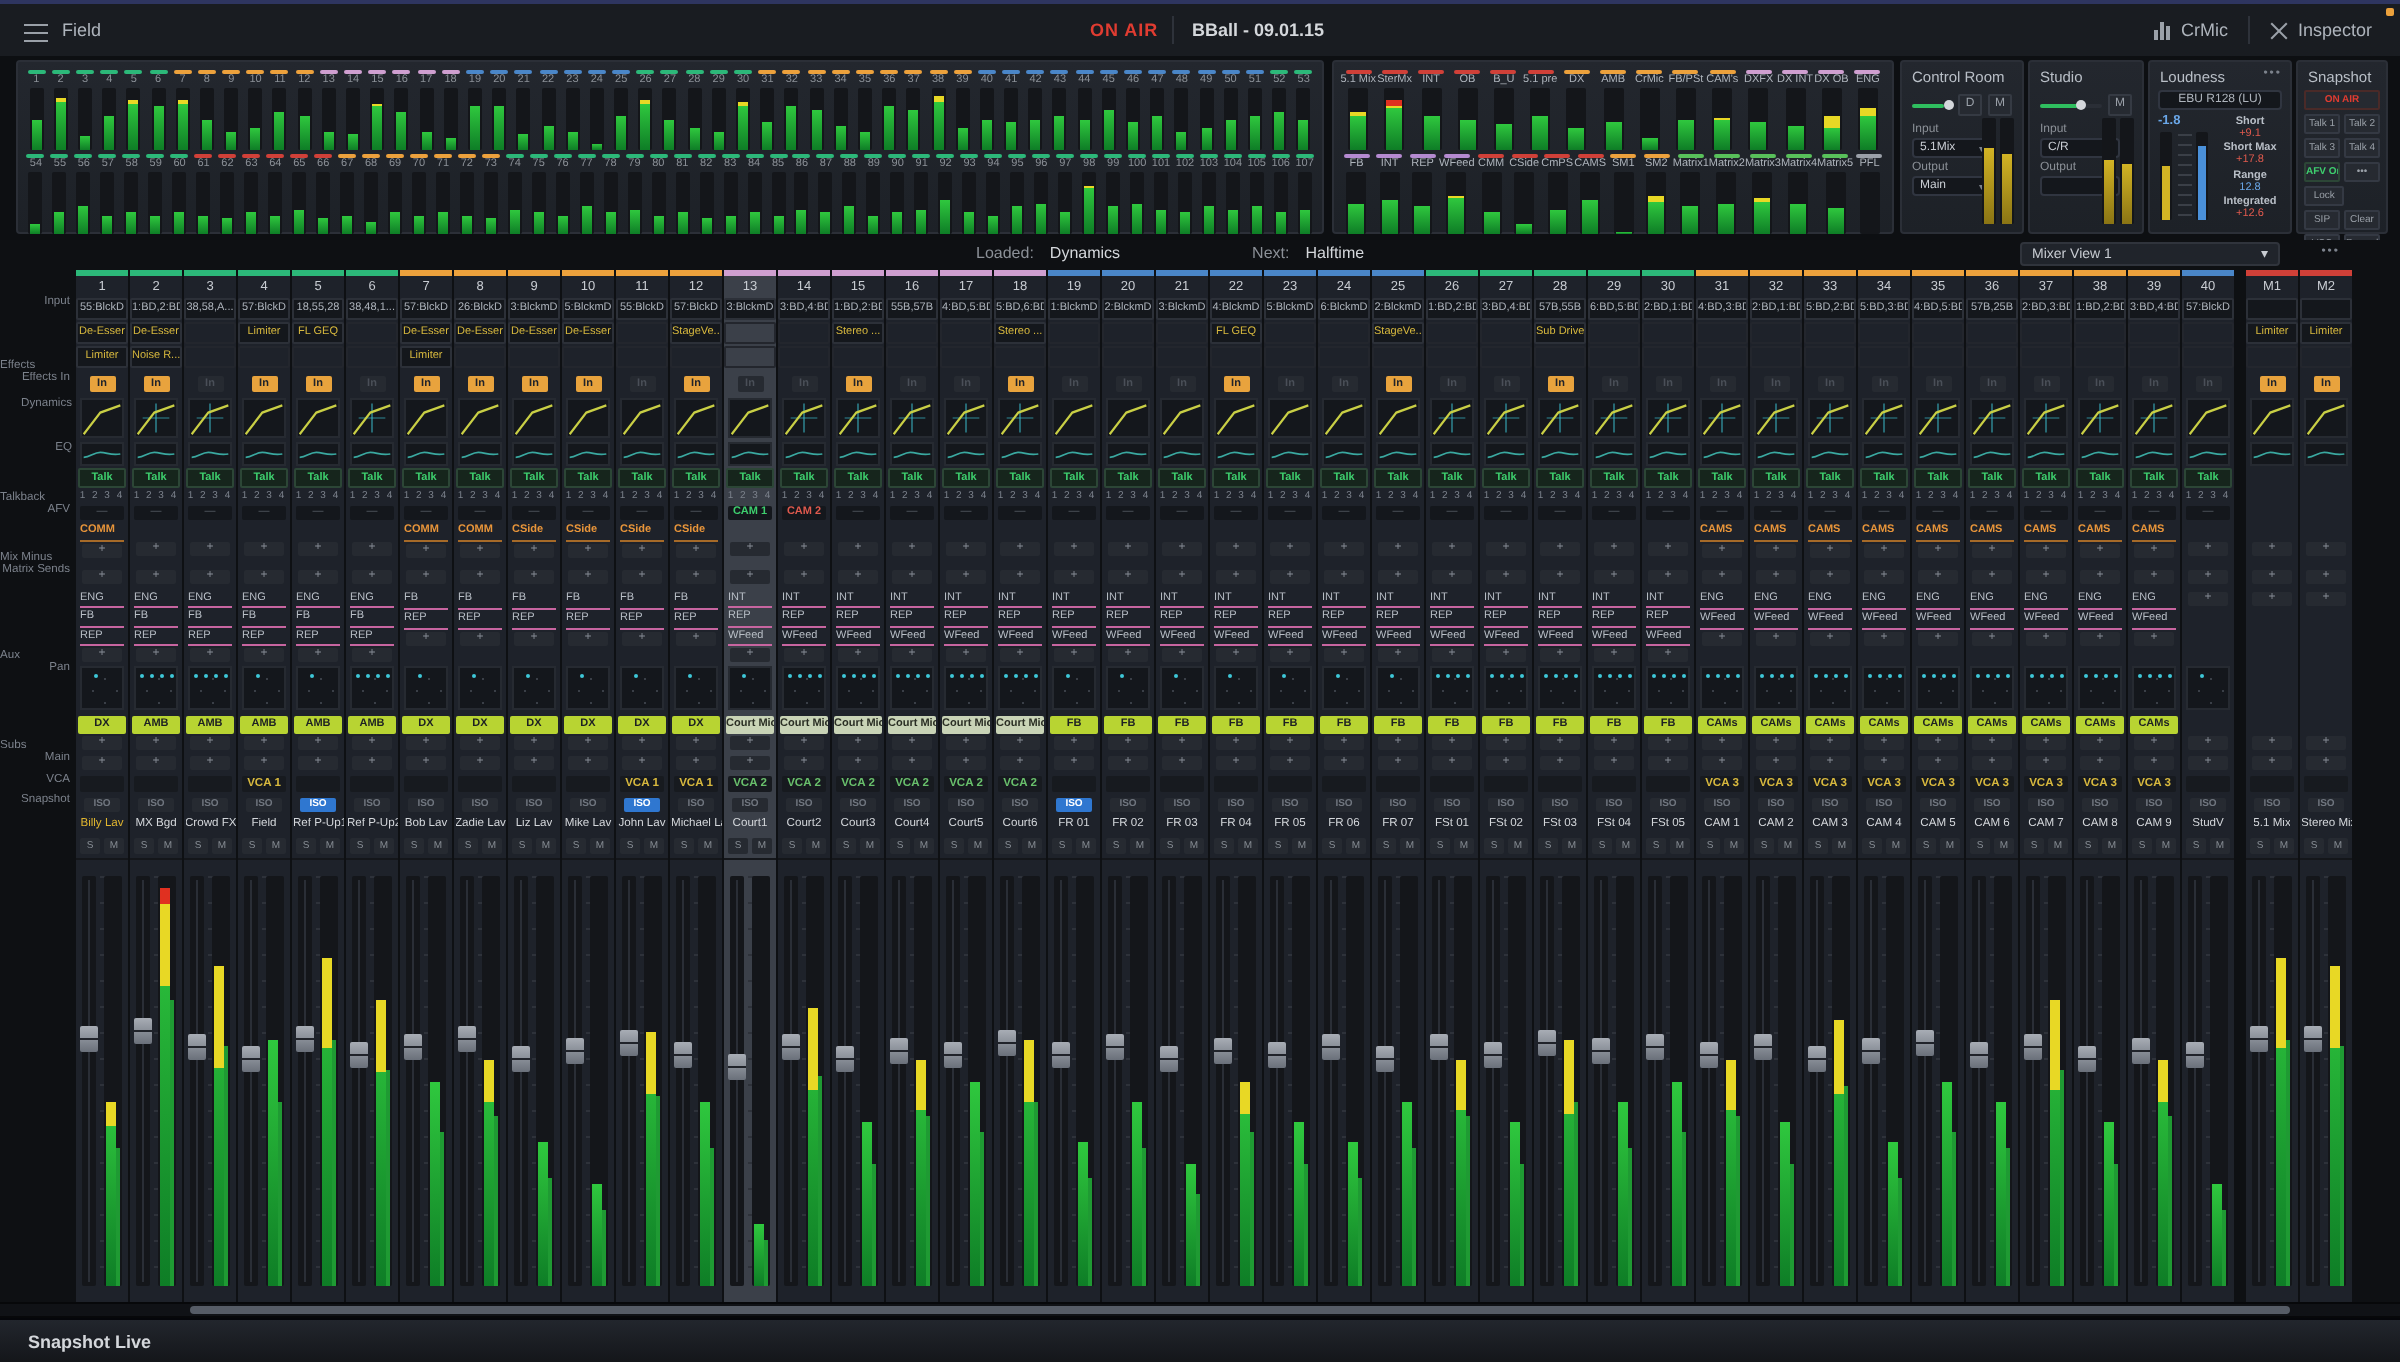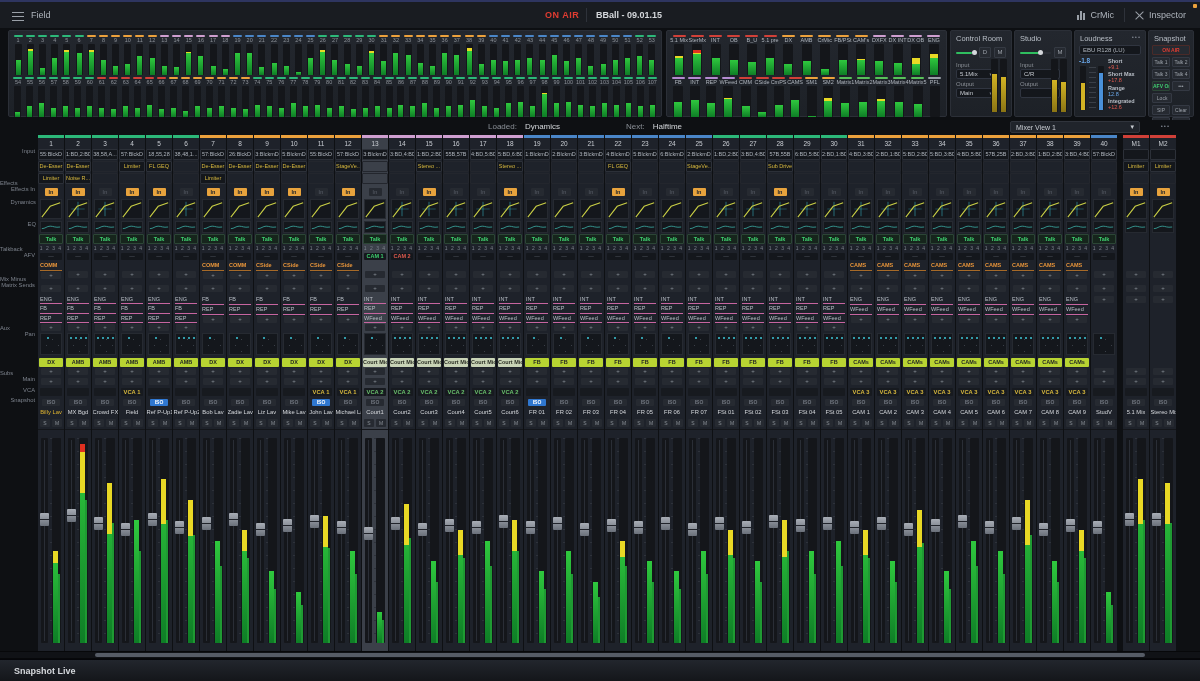--- a/index.html
+++ b/index.html
@@ -62,21 +62,21 @@
   .iolab{font-size:6px;color:#8b9097;margin:2px 0 1px 5px;}
   .iosel{margin:0 0 0 5px;width:40px;height:10px;background:#14171c;border:1px solid #303540;border-radius:2px;
          font-size:6px;color:#c8ccd2;display:flex;align-items:center;justify-content:space-between;padding:0 3px;box-sizing:border-box;}
   .iosel .car{color:#7c828c;font-size:5px;}
   .crmeters{position:absolute;right:4px;top:28px;bottom:4px;display:flex;gap:2px;}
   .crslot{width:7px;height:100%;background:#14161a;border-radius:1px;position:relative;overflow:hidden;}
   .colvbar{position:absolute;left:1px;right:1px;bottom:0;background:linear-gradient(to top,#8a7414,#d2b324);}
   #crpanel{left:950px;width:62px;}
   #stpanel{left:1014px;width:58px;}
   
-  #loudpanel{left:1074px;width:72px;}
+  #loudpanel{left:1074px;width:72px;text-align:center;}
   .lstd{margin:1px 4px;background:#14171c;border:1px solid #303540;border-radius:2px;
         font-size:6px;color:#aeb4bc;padding:1px 3px;}
   .lbody{display:flex;padding:1px 3px;}
   .lmet{width:30px;position:relative;height:54px;}
   .lval{position:absolute;left:1px;top:0;font-size:6.5px;font-weight:bold;color:#6aa7e8;}
   .lbar{position:absolute;bottom:1px;width:6px;background:#14161a;border-radius:1px;overflow:hidden;}
   .lbar{height:44px;}
   .lbarY{left:2px;} .lbarB{left:20px;}
   .lfillY{position:absolute;left:1px;right:1px;bottom:0;background:#d2b324;}
   .lfillB{position:absolute;left:1px;right:1px;bottom:0;background:#4a90d9;}

